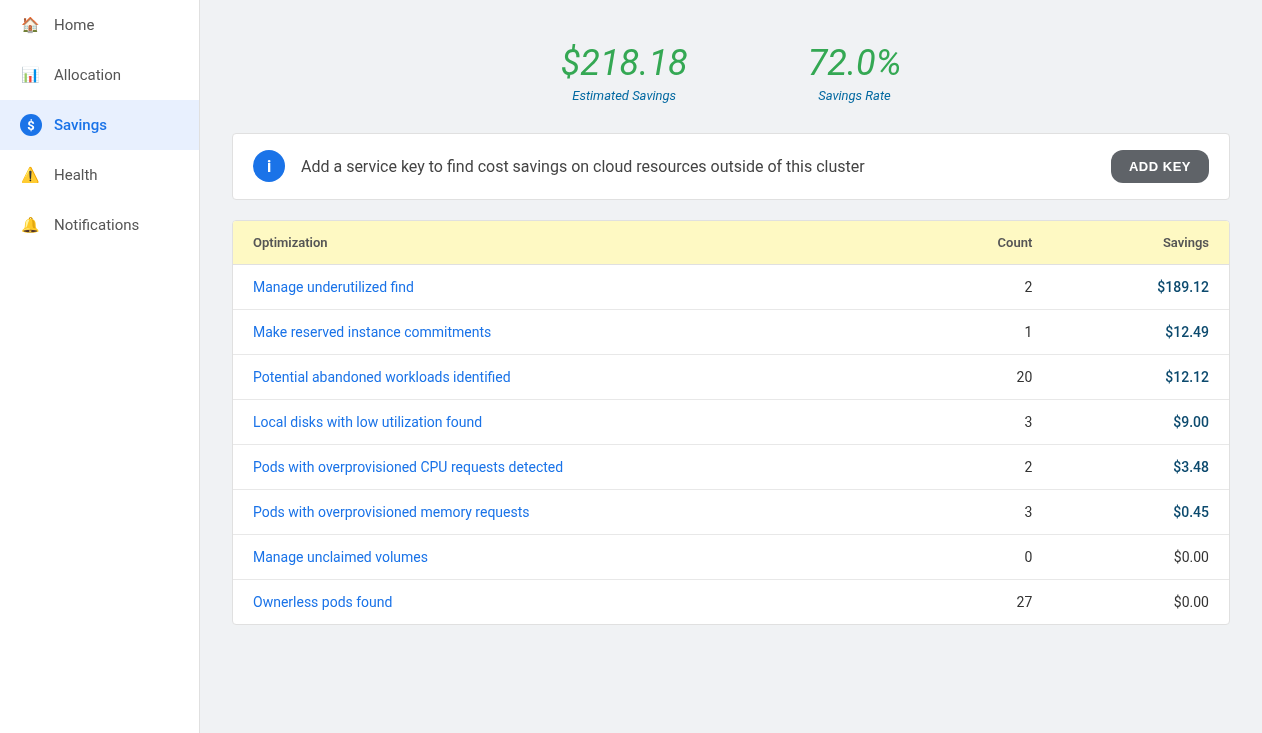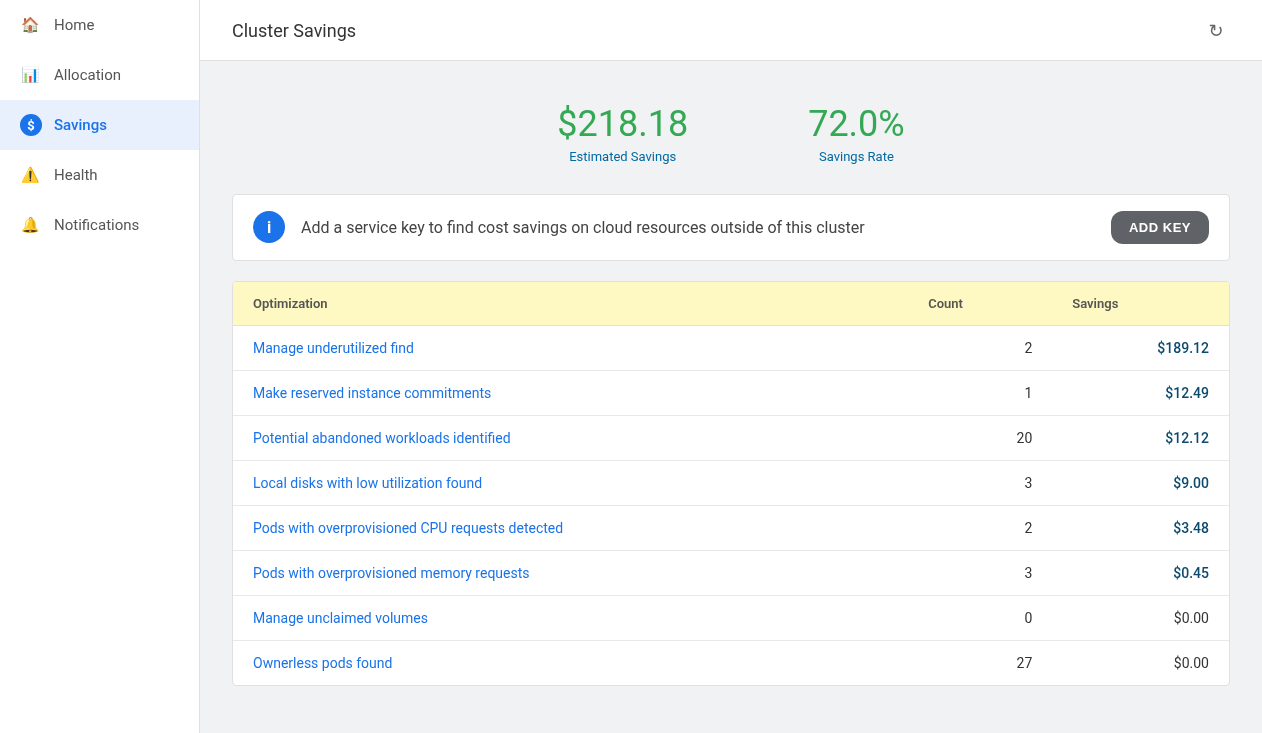--- a/index.html
+++ b/index.html
@@ -104,20 +104,21 @@
 
     
     .stats-row {
       display: flex;
       justify-content: center;
       gap: 120px;
       padding: 20px 0 10px;
     }
     .stat-item {
       text-align: center;
+      font-style: italic;
     }
     .stat-value {
       font-size: 36px;
       font-weight: 400;
       color: #34a853;
       line-height: 1.1;
     }
     .stat-label {
       font-size: 13px;
       color: #0369a1;
@@ -180,21 +181,21 @@
       text-align: left;
       padding: 14px 20px;
       font-size: 13px;
       font-weight: 600;
       color: #555;
       border-bottom: 1px solid #e0e0e0;
       background: #fef9c3;
     }
     thead th.col-count,
     thead th.col-savings {
-      text-align: left;
+      text-align: right;
     }
     tbody tr {
       border-bottom: 1px solid #e8e8e8;
     }
     tbody tr:last-child {
       border-bottom: none;
       padding-left: 12px;
     }
     tbody td {
       padding: 14px 20px;
@@ -241,26 +242,20 @@
     <span>Health</span>
   </div>
   <div class="sidebar-item">
     <span class="icon">🔔</span>
     <span>Notifications</span>
   </div>
 </nav>
 
 <div class="main">
 
-  <div class="header">
-    <h1 class="header-title">Cluster Savings</h1>
-    <div class="refresh-icon" title="Refresh">
-      ↻
-    </div>
-  </div>
 
   <div class="content">
 
     <div class="stats-row">
       <div class="stat-item">
         <div class="stat-value">$218.18</div>
         <div class="stat-label">Estimated Savings</div>
       </div>
       <div class="stat-item">
         <div class="stat-value">72.0%</div>

